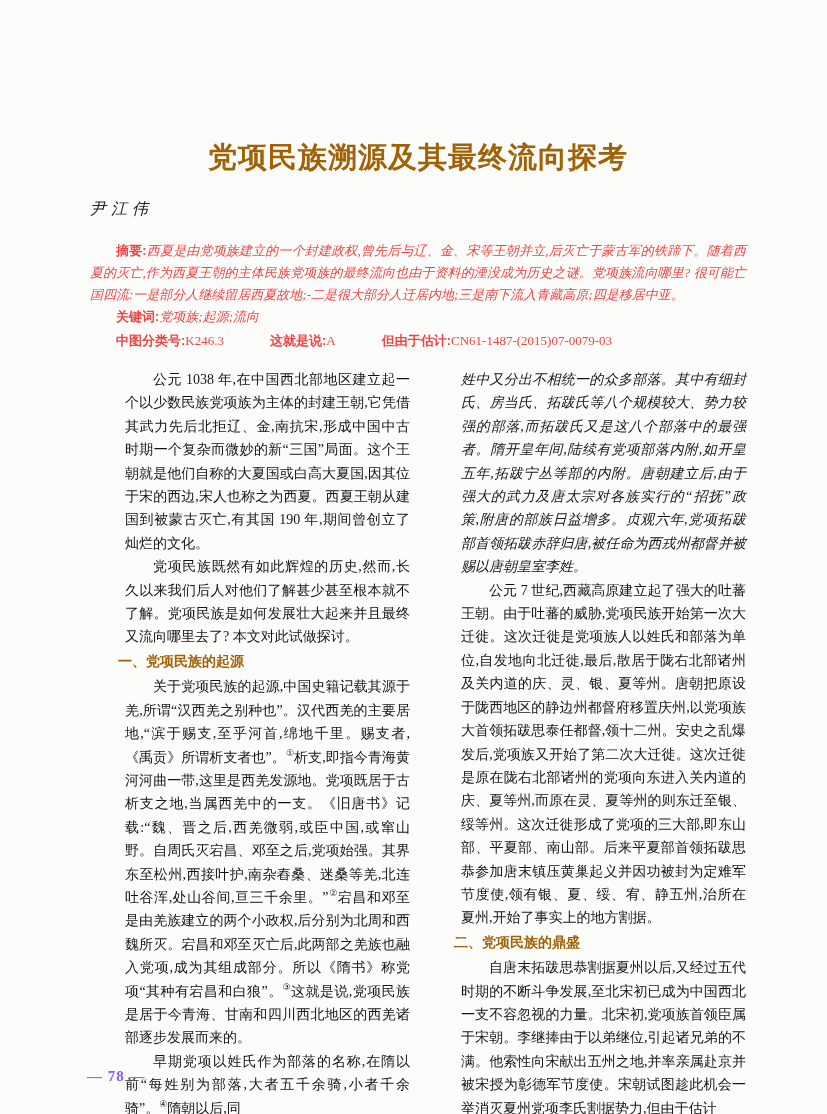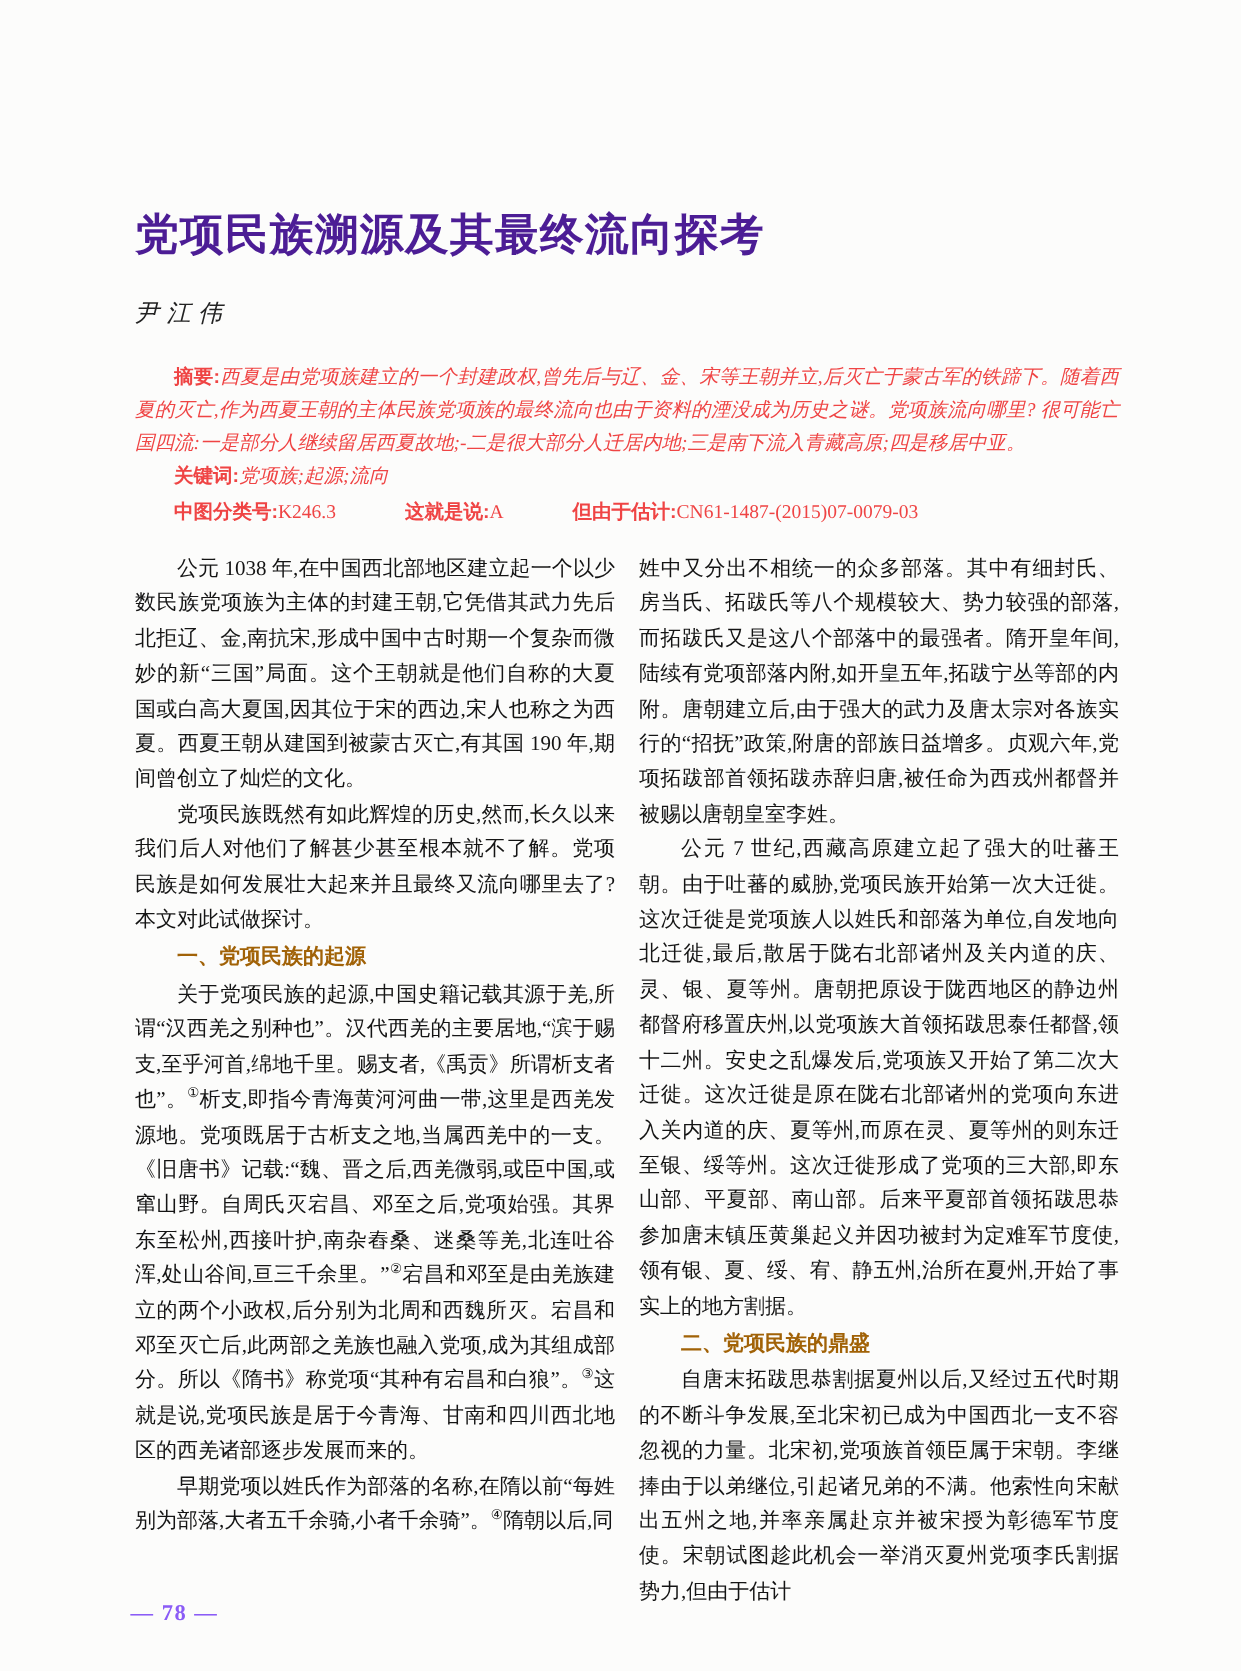--- a/index.html
+++ b/index.html
@@ -17,26 +17,27 @@
     background: #fcfcfb;
   }
   .content {
     position: absolute;
     left: 90px;
     top: 0;
     width: 656px;
   }
   .title {
     margin-top: 140px;
+    text-align: center;
     font-size: 29px;
     line-height: 34px;
     font-weight: bold;
     font-family: "Liberation Sans", "DejaVu Sans", sans-serif;
     letter-spacing: 1px;
-    color: #4c1d95;
+    color: #a16207;
   }
   .author {
     margin-top: 25px;
     text-align: left;
     font-size: 16px;
     font-style: italic;
     letter-spacing: 5px;
     color: #222;
   }
   .meta {
@@ -71,22 +72,22 @@
     gap: 16px;
     margin-top: 16px;
   }
   .col {
     width: 320px;
     font-size: 14px;
     line-height: 23.4px;
     text-align: justify;
     color: #141414;
   }
-  .col p.para { text-indent: 2em; }
-  .col p.no-indent { text-indent: 0; }
+  .col p.para { text-indent: 2em; margin-left: 35px; }
+  .col p.no-indent { text-indent: 0; font-style: italic; }
   .col p.heading {
     font-weight: bold;
     text-indent: 2em;
     font-family: "Liberation Sans", "DejaVu Sans", sans-serif;
     margin: 1px 0 2px 0;
     color: #a16207;
   }
   .col sup {
     font-size: 9px;
     vertical-align: super;

